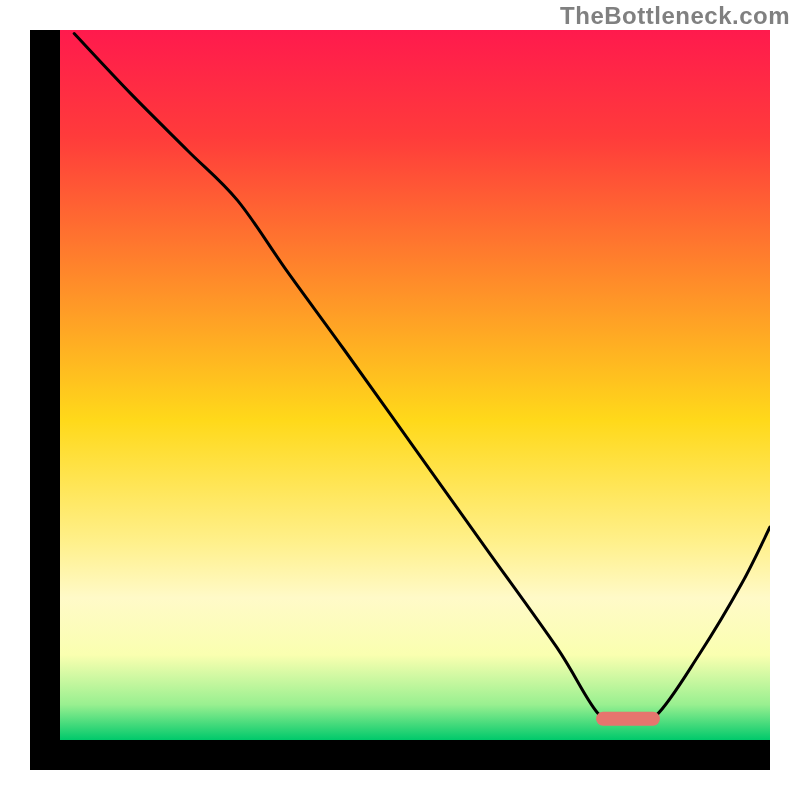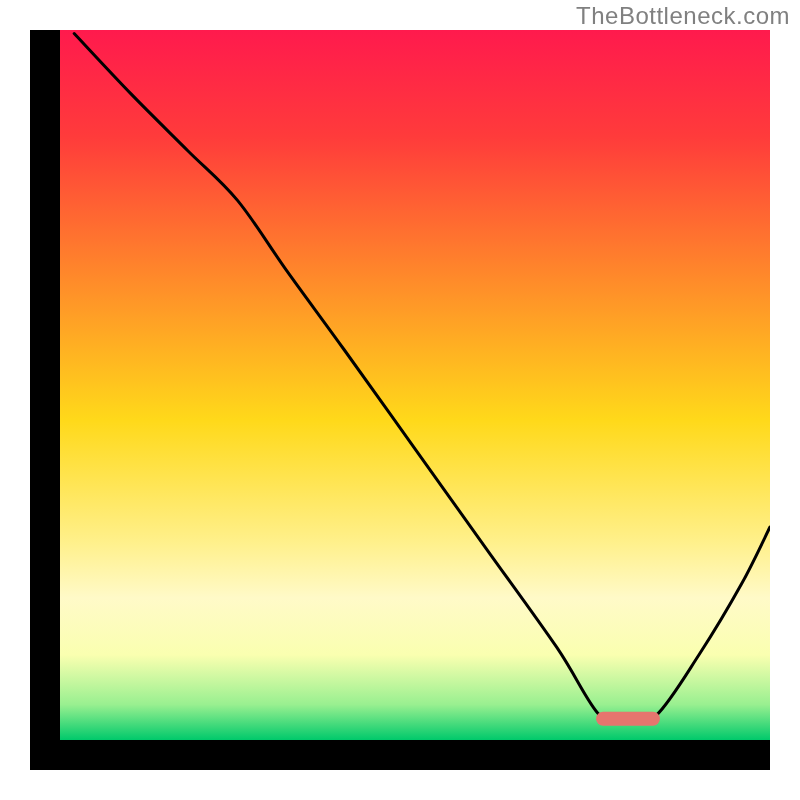--- a/index.html
+++ b/index.html
@@ -15,21 +15,21 @@
     position: relative;
     width: 800px;
     height: 800px;
     background: #fff;
   }
   .watermark {
     position: absolute;
     top: 2px;
     right: 10px;
     font-size: 24px;
-    font-weight: normal;
+    font-weight: bold;
     color: #808080;
     letter-spacing: 0.5px;
     z-index: 10;
   }
   .plot-area {
     position: absolute;
     left: 30px;
     top: 30px;
     width: 740px;
     height: 740px;

